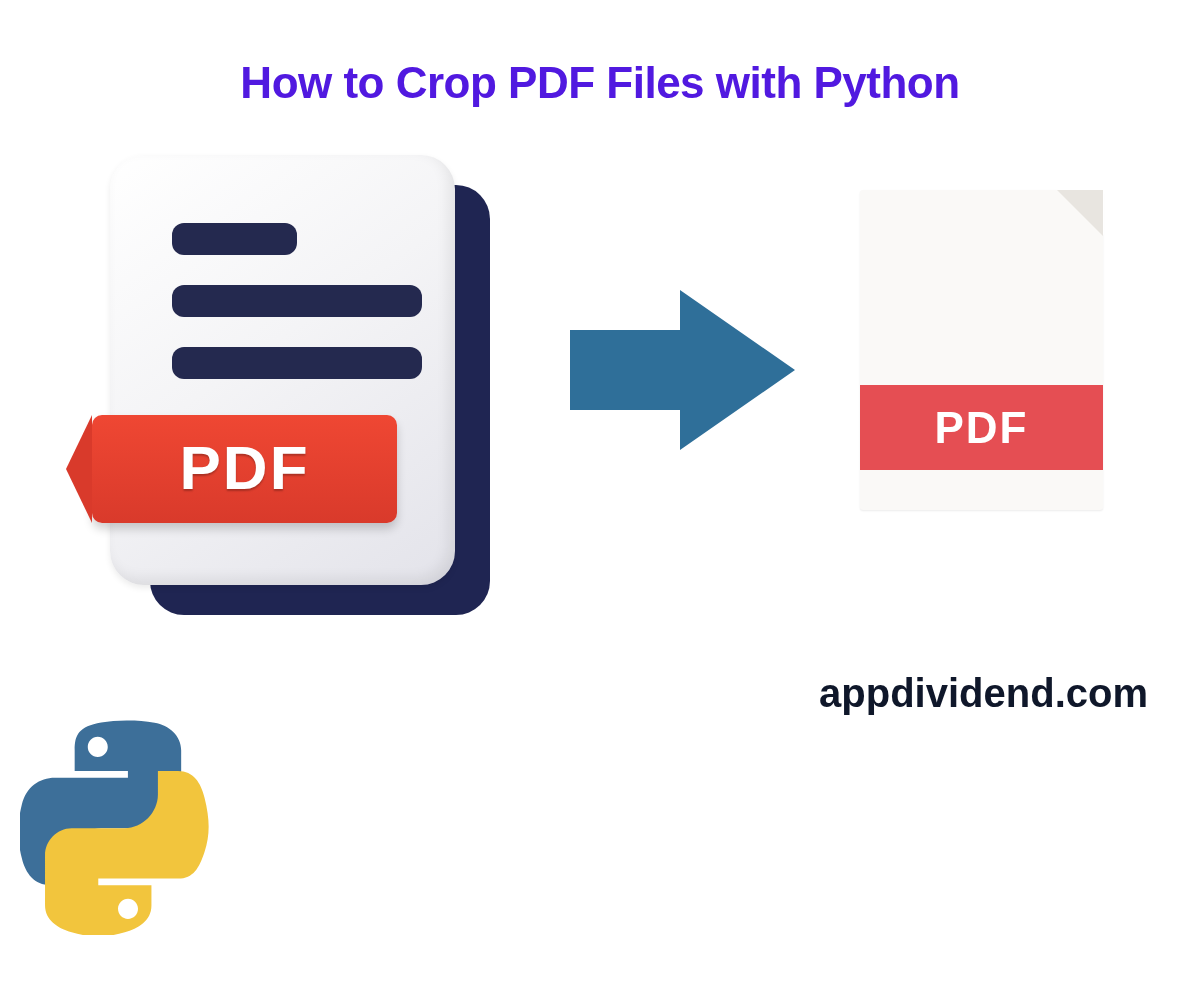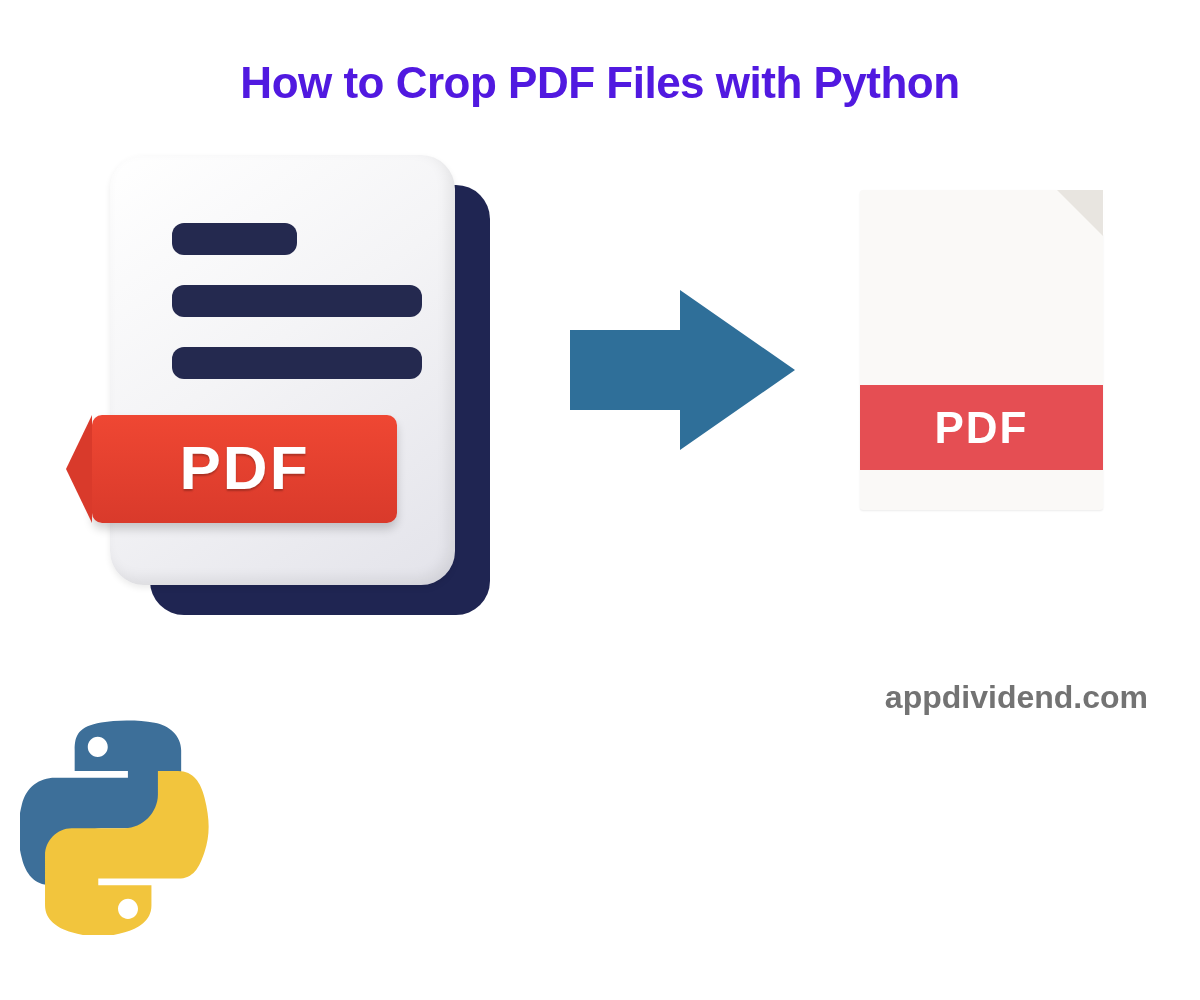--- a/index.html
+++ b/index.html
@@ -28,21 +28,21 @@
   .flat{position:absolute;top:190px;left:860px;width:243px;height:320px;background:#faf9f7;border-radius:3px;box-shadow:0 1px 2px rgba(0,0,0,0.08);}
   .flat .fold{position:absolute;top:0;right:0;width:0;height:0;border-left:46px solid transparent;border-top:46px solid #e8e5e0;}
   .flat .fold2{position:absolute;top:0;right:0;width:0;height:0;border-left:46px solid transparent;border-top:46px solid #ffffff;transform:translate(1px,-1px);}
   .flat .band{position:absolute;left:0;right:0;top:195px;height:85px;background:#e54e53;display:flex;align-items:center;justify-content:center;}
   .flat .band span{color:#fff;font-size:44px;font-weight:700;letter-spacing:2px;}
 
   
   .pylogo{position:absolute;left:20px;top:720px;}
 
   
-  .wm{position:absolute;right:52px;bottom:40px;color:#737373;font-size:32px;font-weight:800;}
+  .wm{position:absolute;right:52px;bottom:40px;color:#0f172a;font-size:40px;font-weight:800;}
 </style>
 </head>
 <body>
 
 <div class="stage">
 
   <div class="title">How to Crop PDF Files with Python</div>
 
   <div class="doc-wrap">
     <div class="back-card"></div>

